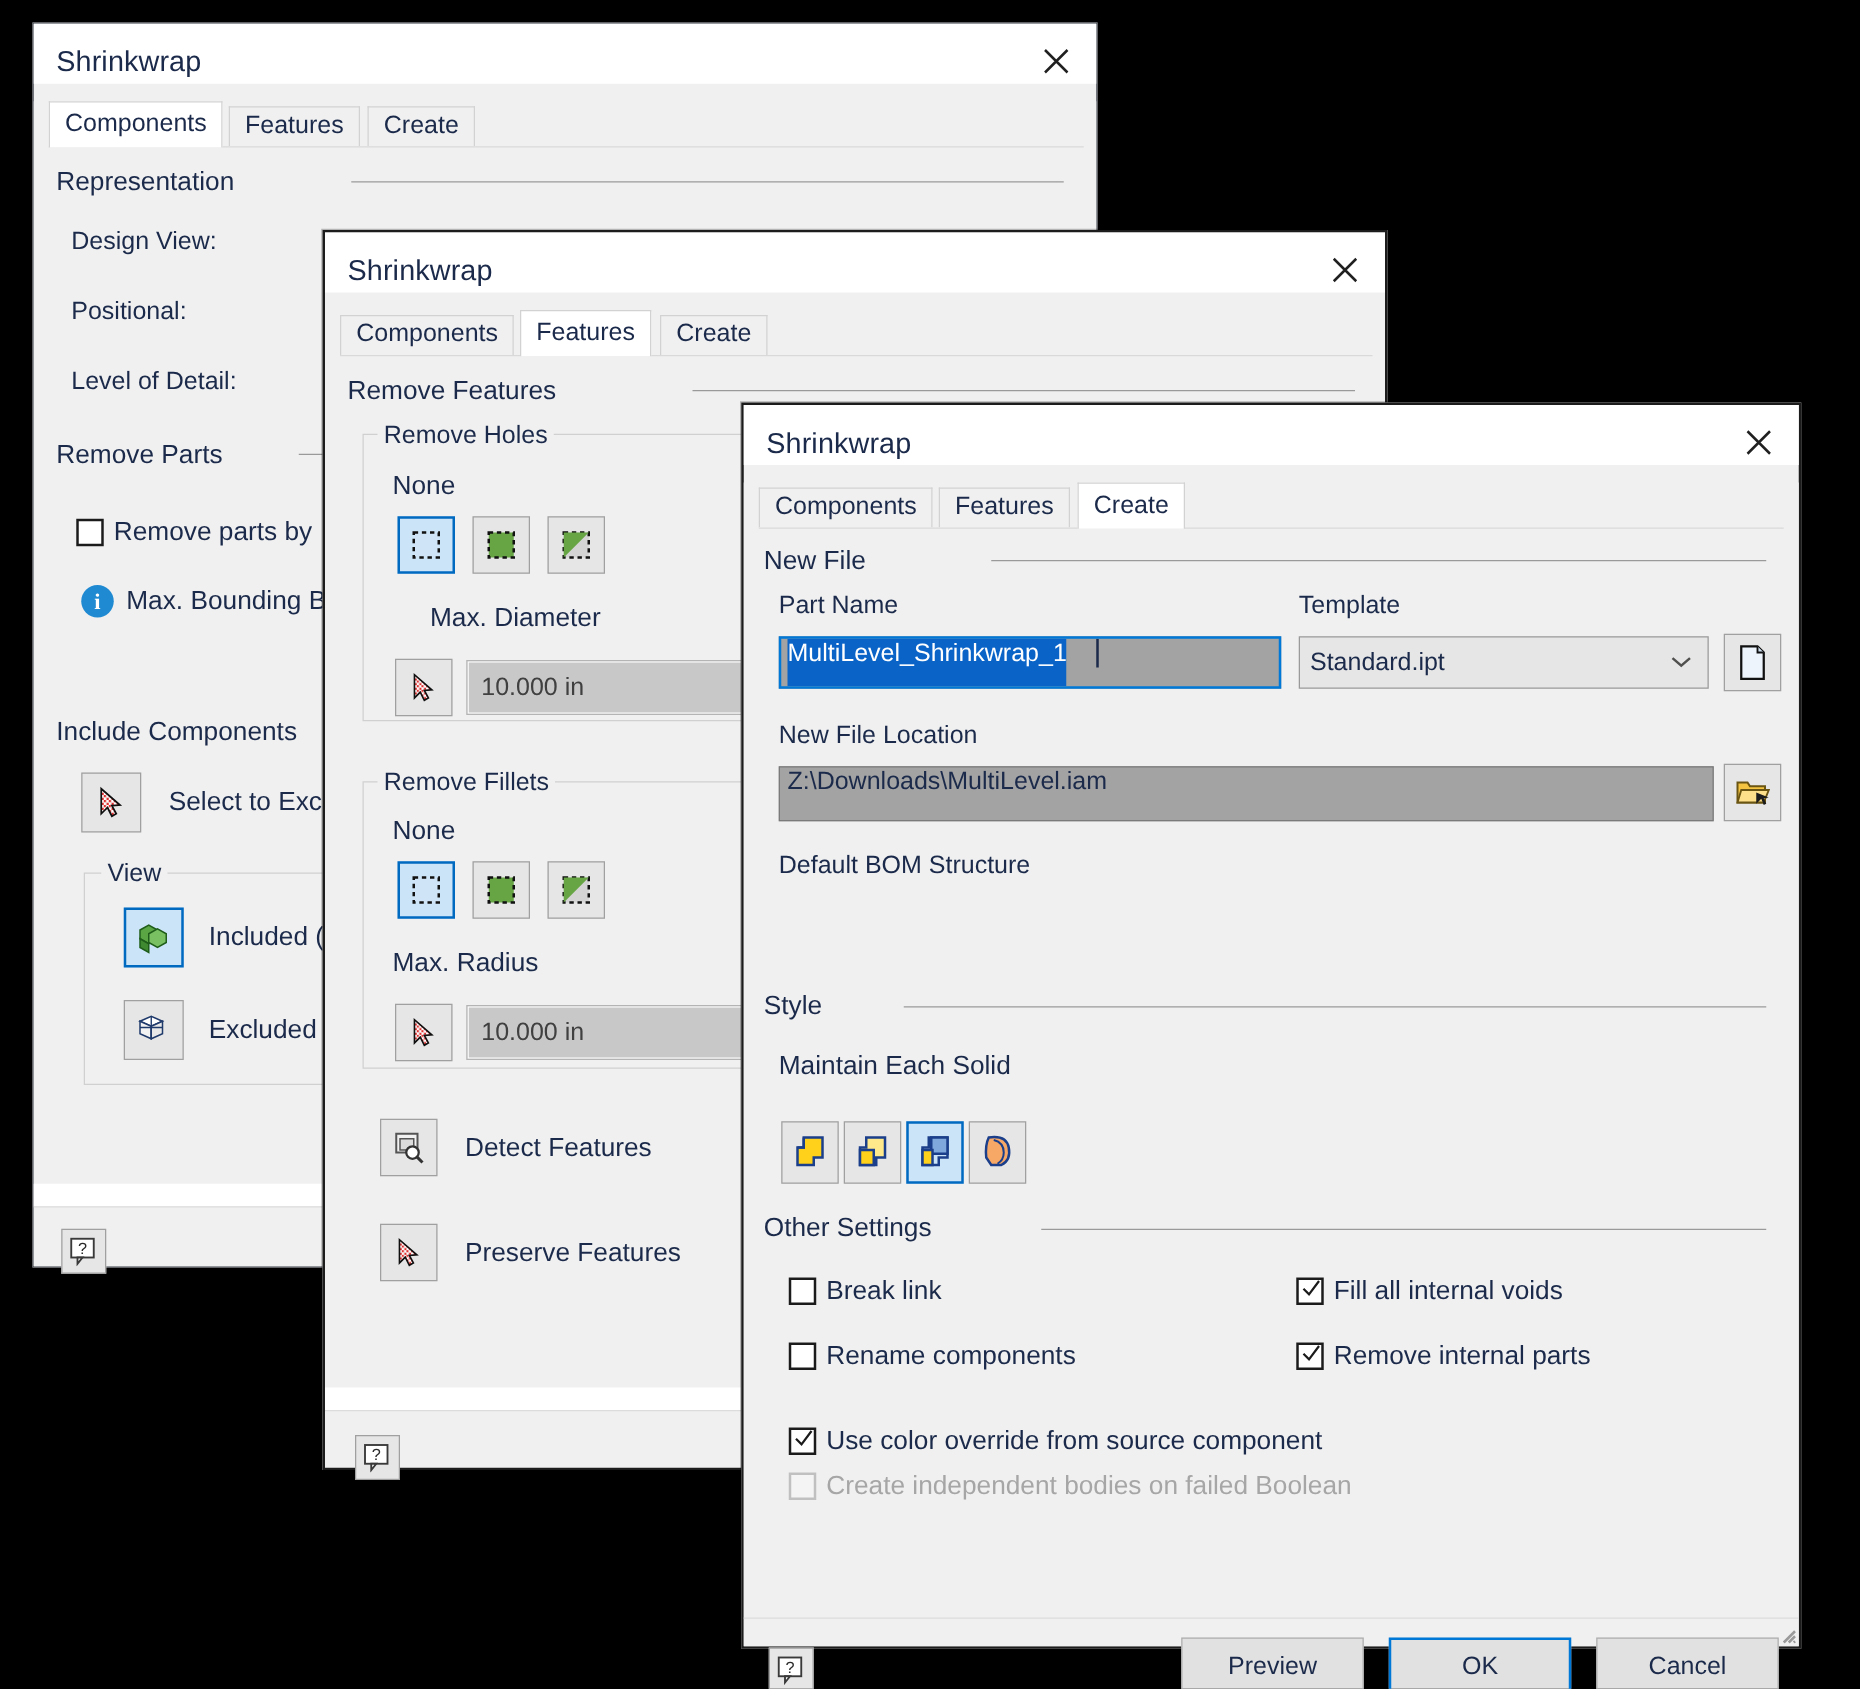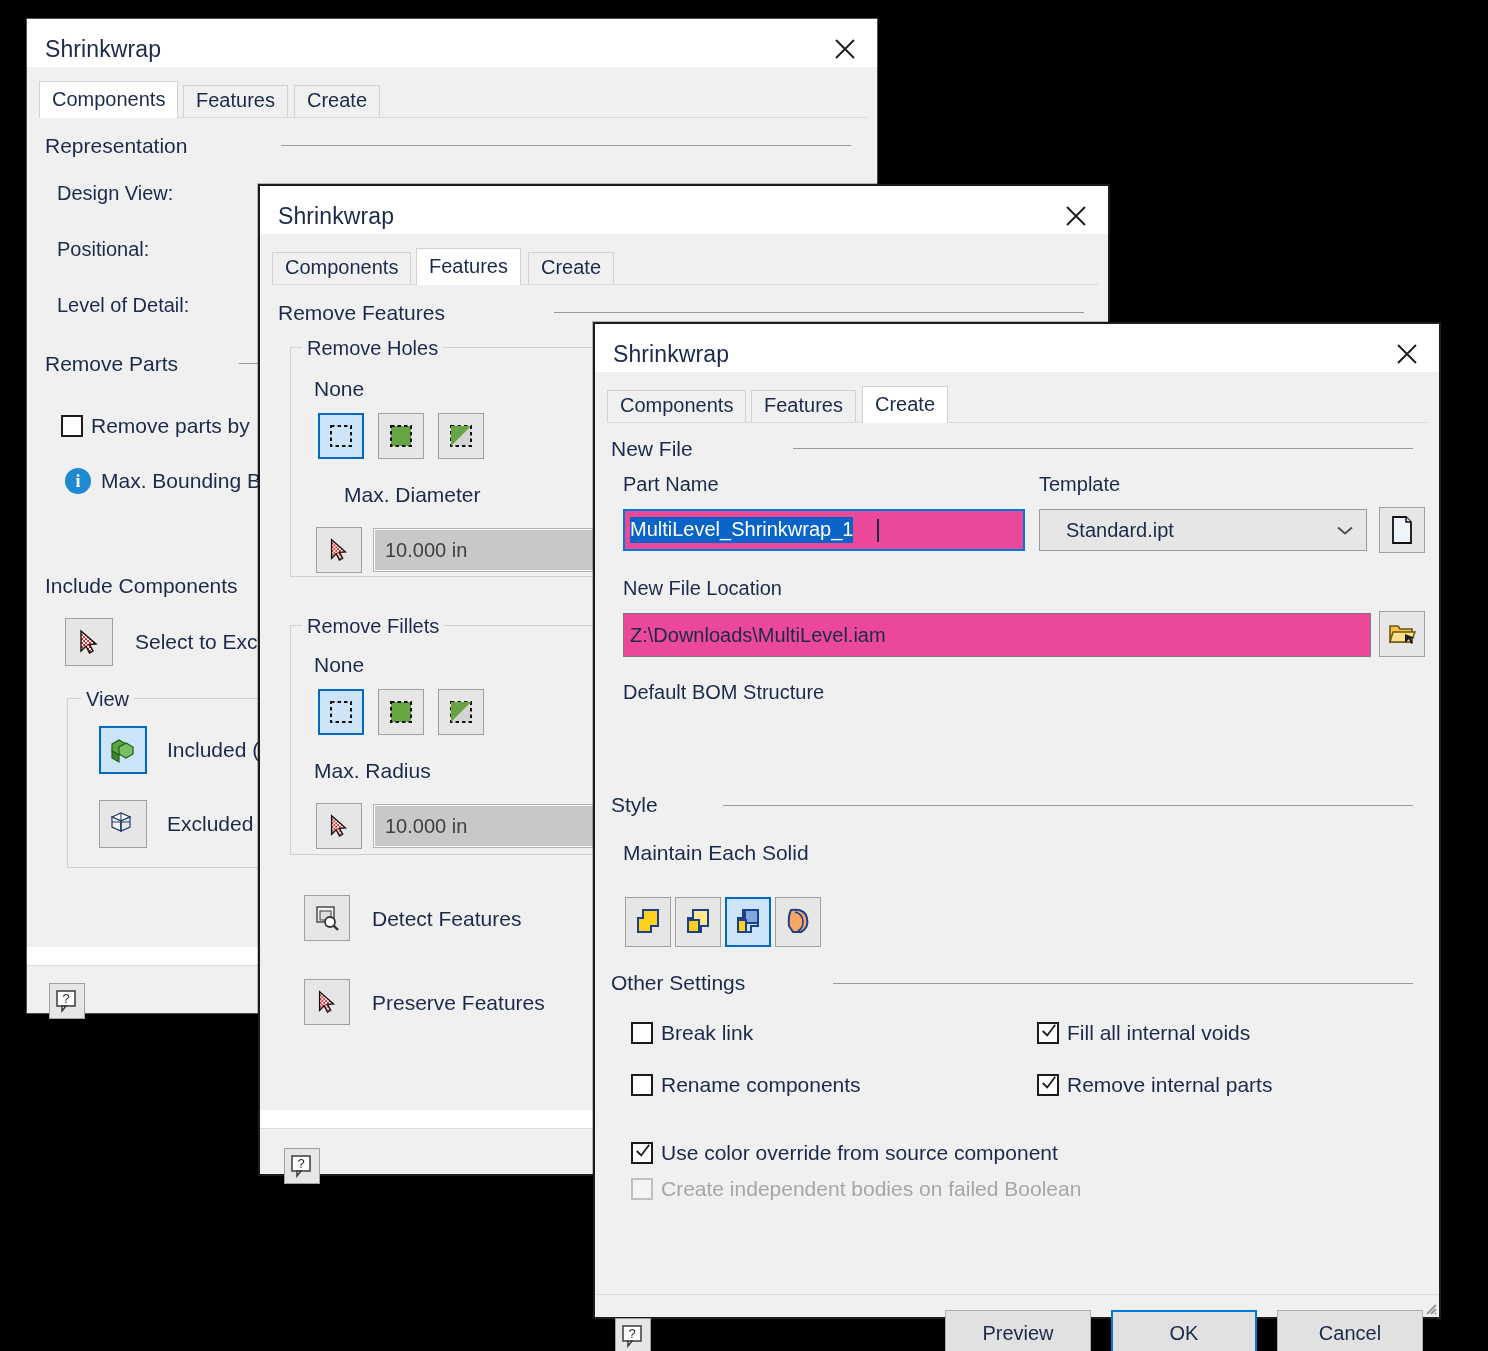--- a/index.html
+++ b/index.html
@@ -129,28 +129,27 @@
     font-size: 20px;
     color: #1b2a4a;
     background: #f0f0f0;
     padding: 0 5px;
     white-space: nowrap;
   }
 
   
   .textbox {
     position: absolute;
-    background: #ec4899;
+    background: #a3a3a3;
     border: 1px solid #7a7a7a;
     box-sizing: border-box;
     font-size: 20px;
     color: #1b2a4a;
     padding: 0 6px;
     display: flex;
-    align-items: center;
     white-space: nowrap;
     overflow: hidden;
     cursor: text;
     gap: 24px;
   }
   .textbox.focused {
     border: 2px solid #0078d7;
     padding: 0 5px;
   }
   .sel-text {
@@ -167,21 +166,21 @@
   }
   .combo {
     position: absolute;
     background: #e6e6e6;
     border: 1px solid #9a9a9a;
     box-sizing: border-box;
     font-size: 20px;
     color: #1b2a4a;
     display: flex;
     align-items: center;
-    padding-left: 26px;
+    padding-left: 8px;
     white-space: nowrap;
     cursor: pointer;
   }
   .combo .chev {
     position: absolute;
     right: 12px;
     top: 50%;
     transform: translateY(-50%);
   }
   .iconbtn {

